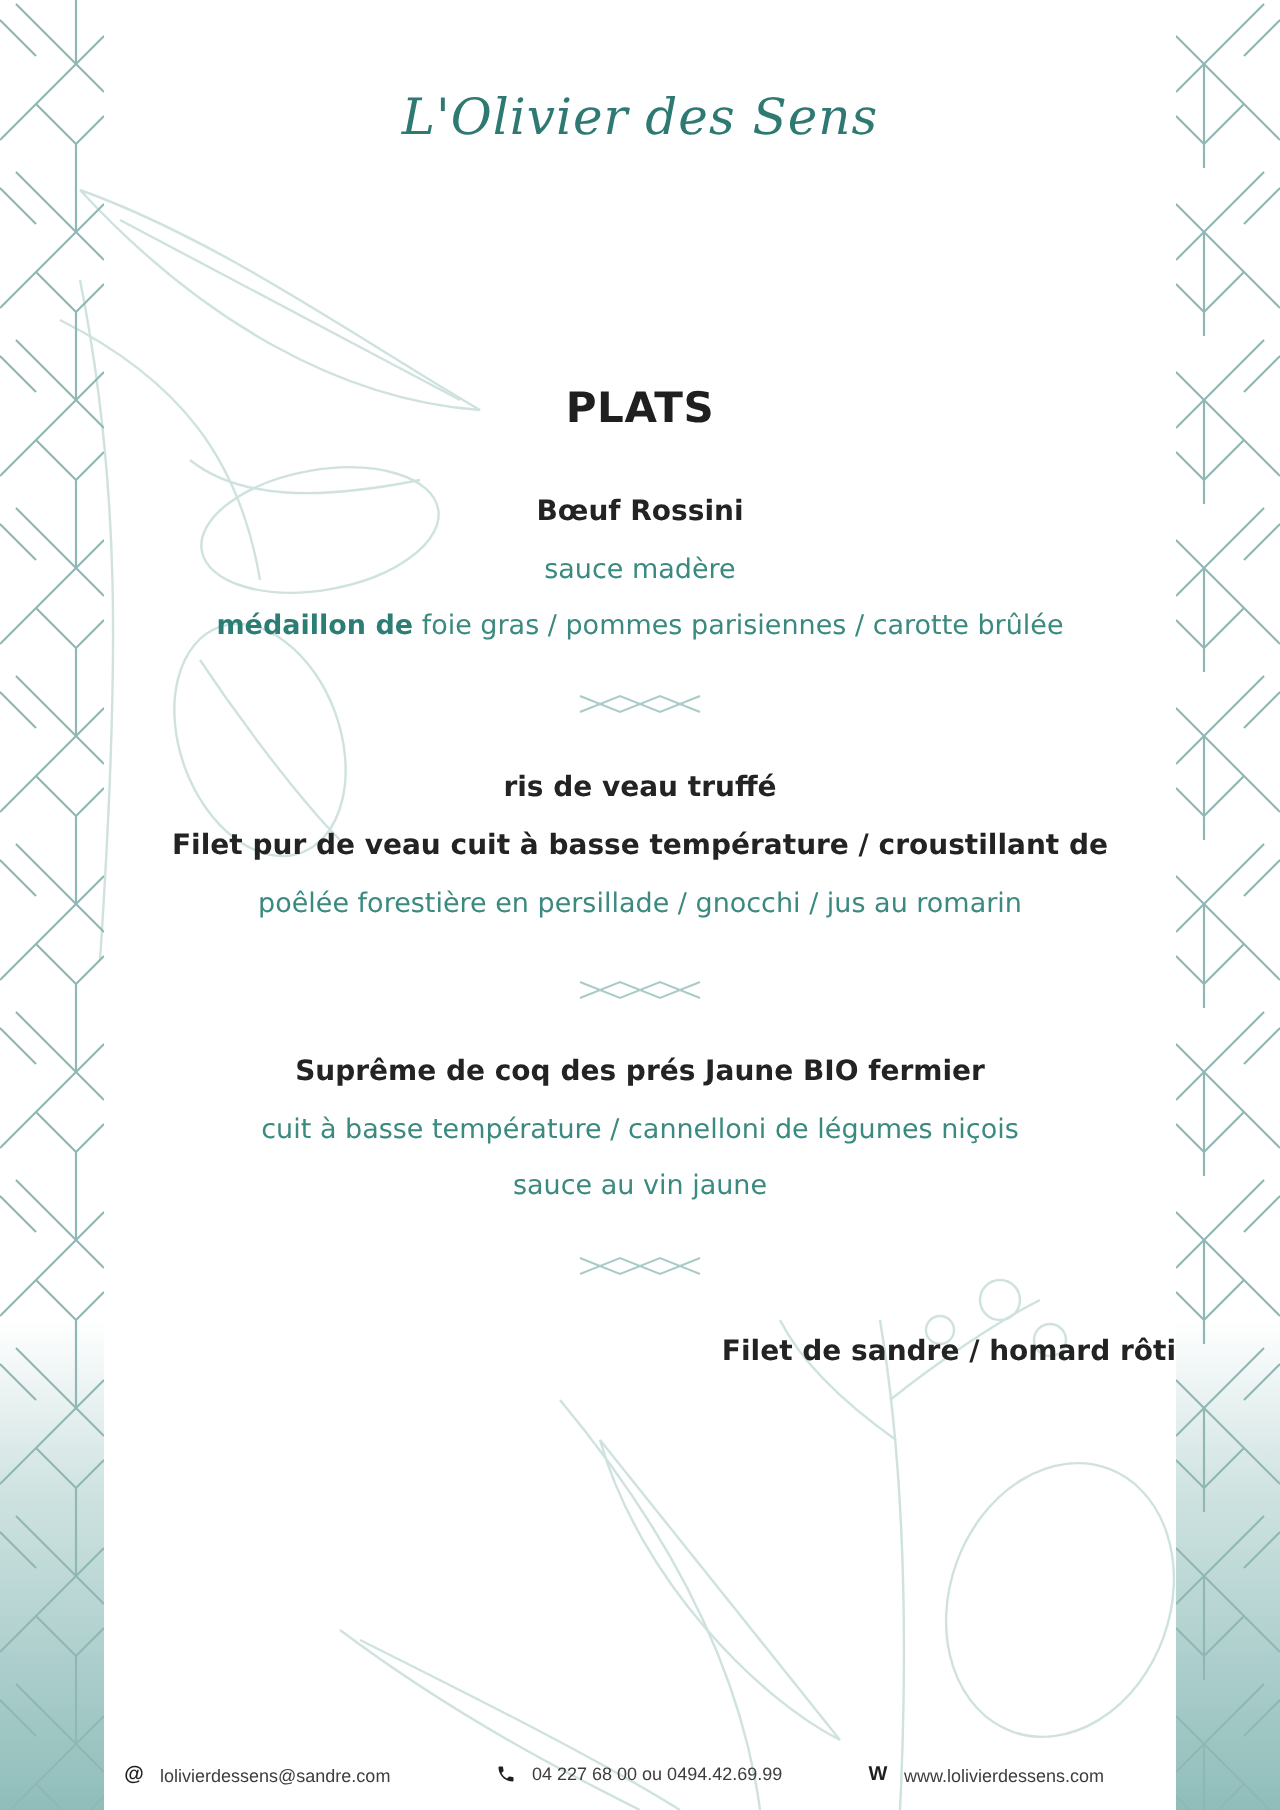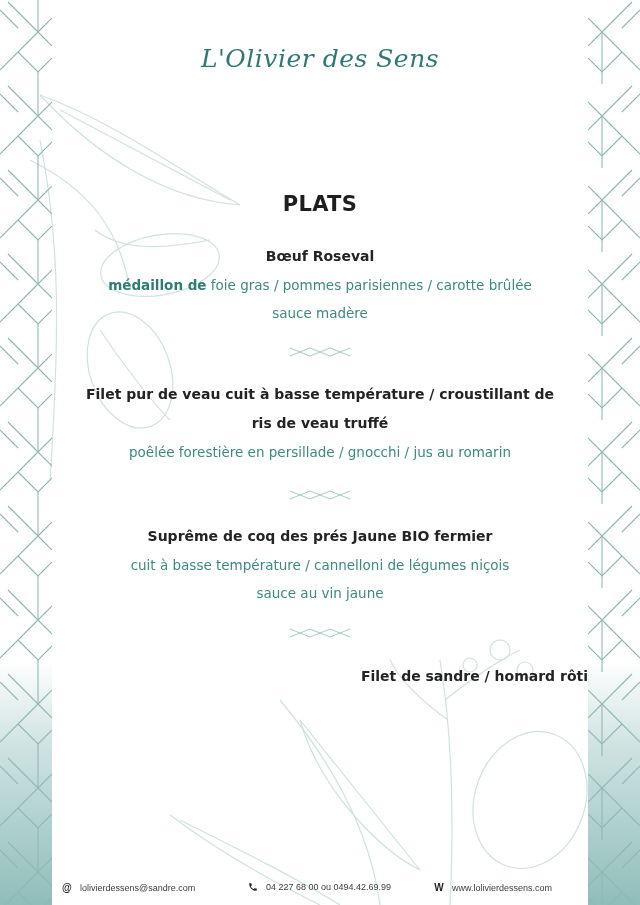--- a/index.html
+++ b/index.html
@@ -123,35 +123,35 @@
     <rect width="52" height="905" fill="url(#latR)"></rect>
   </svg>
 </div>
 
 <div class="content">
   <div class="logo">L'Olivier des Sens</div>
 
   <div class="section-title">PLATS</div>
 
   <div class="dish" style="top:242px;">
-    <div class="dish-name">Bœuf Roseval</div>
+    <div class="dish-name">Bœuf Rossini</div>
+    <div class="dish-desc">sauce madère</div>
     <div class="dish-desc"><span class="hl">médaillon de</span><span> foie gras / pommes parisiennes / carotte brûlée</span></div>
-    <div class="dish-desc">sauce madère</div>
   </div>
 
   <svg class="sep" style="top:345px;" viewBox="0 0 64 14">
     <g fill="none" stroke="#a9cbc8" stroke-width="1">
       <path d="M2 3 L22 11 L42 3 L62 11"></path>
       <path d="M2 11 L22 3 L42 11 L62 3"></path>
     </g>
   </svg>
 
   <div class="dish" style="top:380px;">
+    <div class="dish-name">ris de veau truffé</div>
     <div class="dish-name">Filet pur de veau cuit à basse température / croustillant de</div>
-    <div class="dish-name">ris de veau truffé</div>
     <div class="dish-desc">poêlée forestière en persillade / gnocchi / jus au romarin</div>
   </div>
 
   <svg class="sep" style="top:488px;" viewBox="0 0 64 14">
     <g fill="none" stroke="#a9cbc8" stroke-width="1">
       <path d="M2 3 L22 11 L42 3 L62 11"></path>
       <path d="M2 11 L22 3 L42 11 L62 3"></path>
     </g>
   </svg>
 

